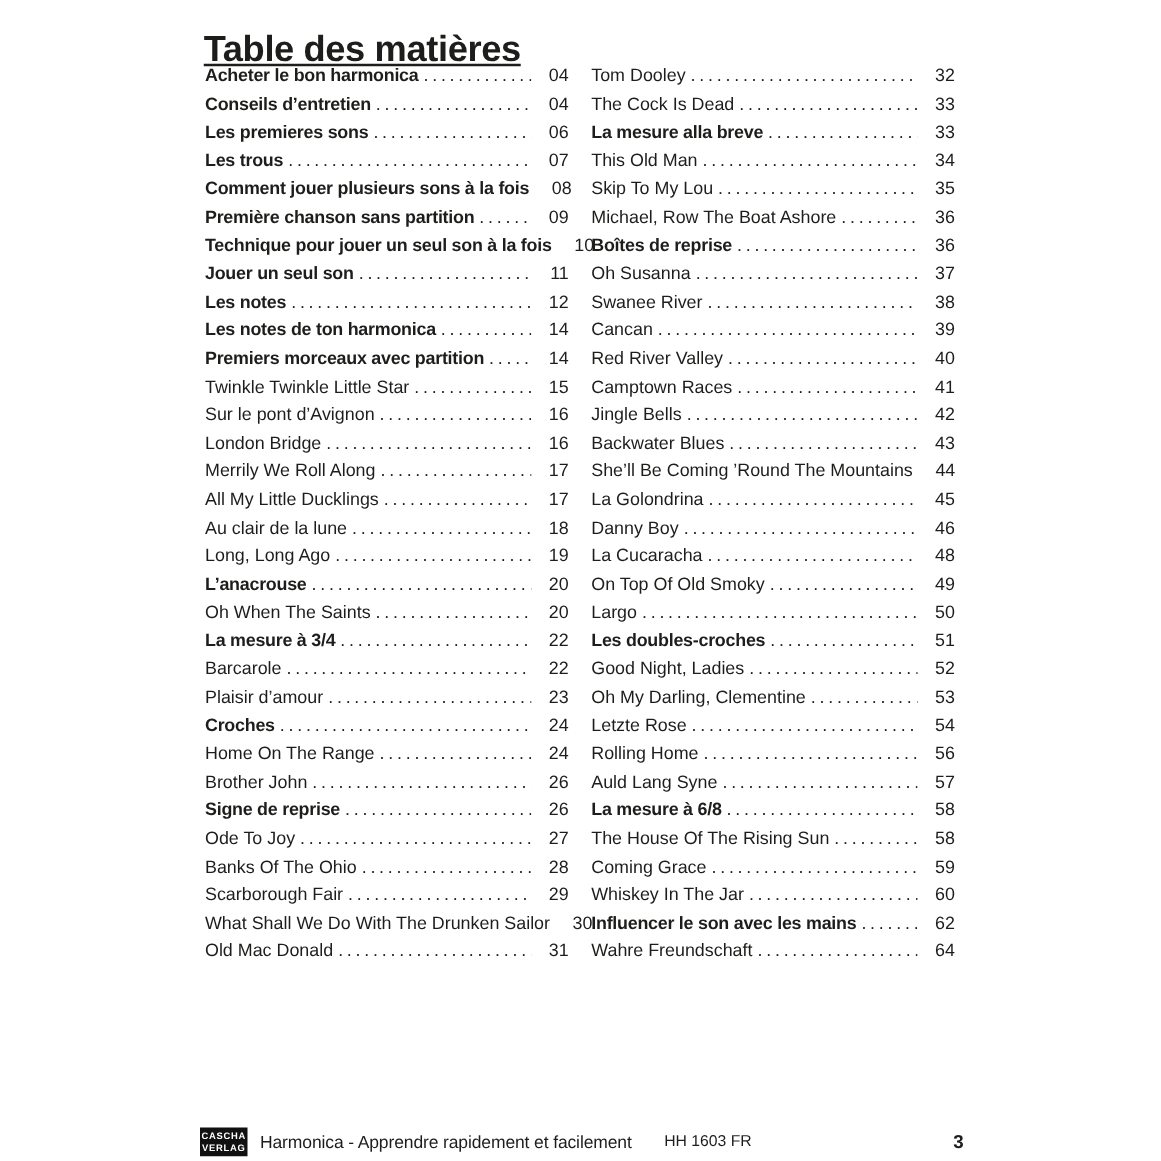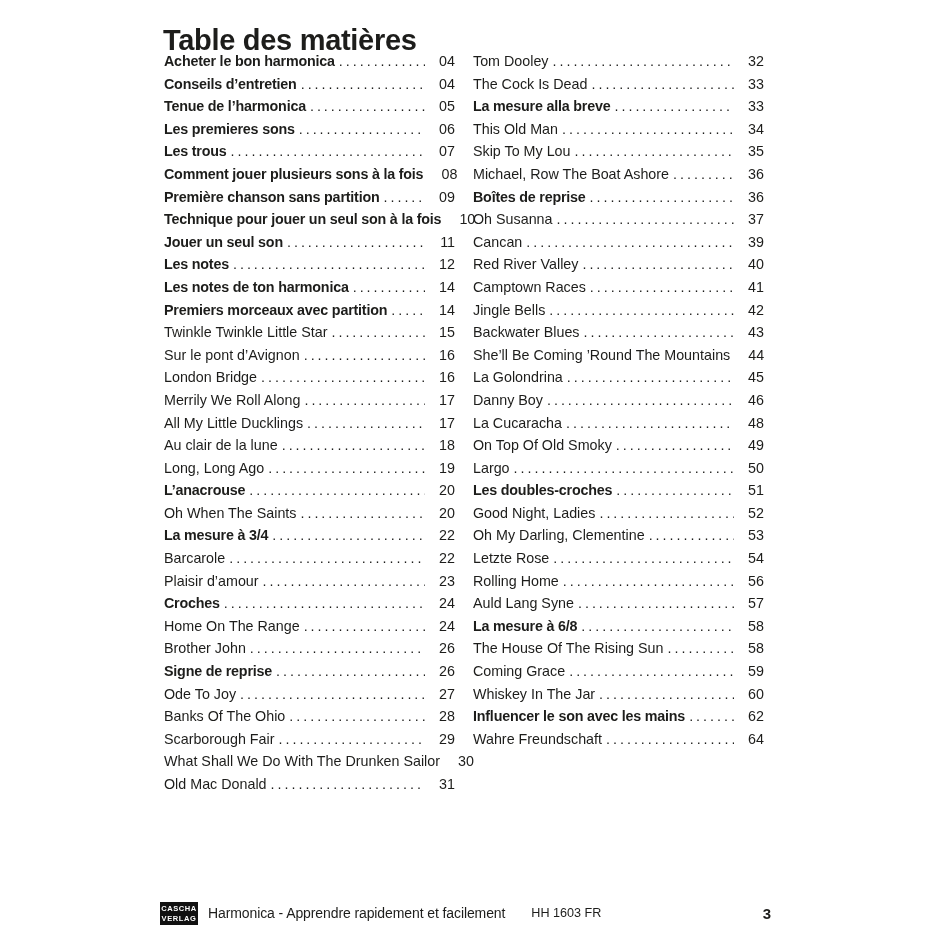--- a/index.html
+++ b/index.html
@@ -18,20 +18,21 @@
   }
   .title {
     position: absolute;
     left: 163px;
     top: 0px;
     font-size: 29px;
     font-weight: bold;
     letter-spacing: -0.3px;
     line-height: 42px;
     color: #1d1d1b;
+    text-decoration: underline;
   }
   .toc {
     position: absolute;
     left: 164px;
     top: 50px;
     width: 607px;
     display: flex;
     gap: 18px;
   }
   .toc-col {
@@ -125,25 +126,20 @@
       <span class="toc-title">Acheter le bon harmonica</span>
       <span class="toc-dots"></span>
       <span class="toc-page">04</span>
     </div>
         <div class="toc-row bold">
       <span class="toc-title">Conseils d’entretien</span>
       <span class="toc-dots"></span>
       <span class="toc-page">04</span>
     </div>
         <div class="toc-row bold">
-      <span class="toc-title">Tenue de l’harmonica</span>
-      <span class="toc-dots"></span>
-      <span class="toc-page">05</span>
-    </div>
-        <div class="toc-row bold">
       <span class="toc-title">Les premieres sons</span>
       <span class="toc-dots"></span>
       <span class="toc-page">06</span>
     </div>
         <div class="toc-row bold">
       <span class="toc-title">Les trous</span>
       <span class="toc-dots"></span>
       <span class="toc-page">07</span>
     </div>
         <div class="toc-row bold">
@@ -320,20 +316,25 @@
     </div>
         <div class="toc-row bold">
       <span class="toc-title">Boîtes de reprise</span>
       <span class="toc-dots"></span>
       <span class="toc-page">36</span>
     </div>
         <div class="toc-row">
       <span class="toc-title">Oh Susanna</span>
       <span class="toc-dots"></span>
       <span class="toc-page">37</span>
+    </div>
+        <div class="toc-row">
+      <span class="toc-title">Swanee River</span>
+      <span class="toc-dots"></span>
+      <span class="toc-page">38</span>
     </div>
         <div class="toc-row">
       <span class="toc-title">Cancan</span>
       <span class="toc-dots"></span>
       <span class="toc-page">39</span>
     </div>
         <div class="toc-row">
       <span class="toc-title">Red River Valley</span>
       <span class="toc-dots"></span>
       <span class="toc-page">40</span>

